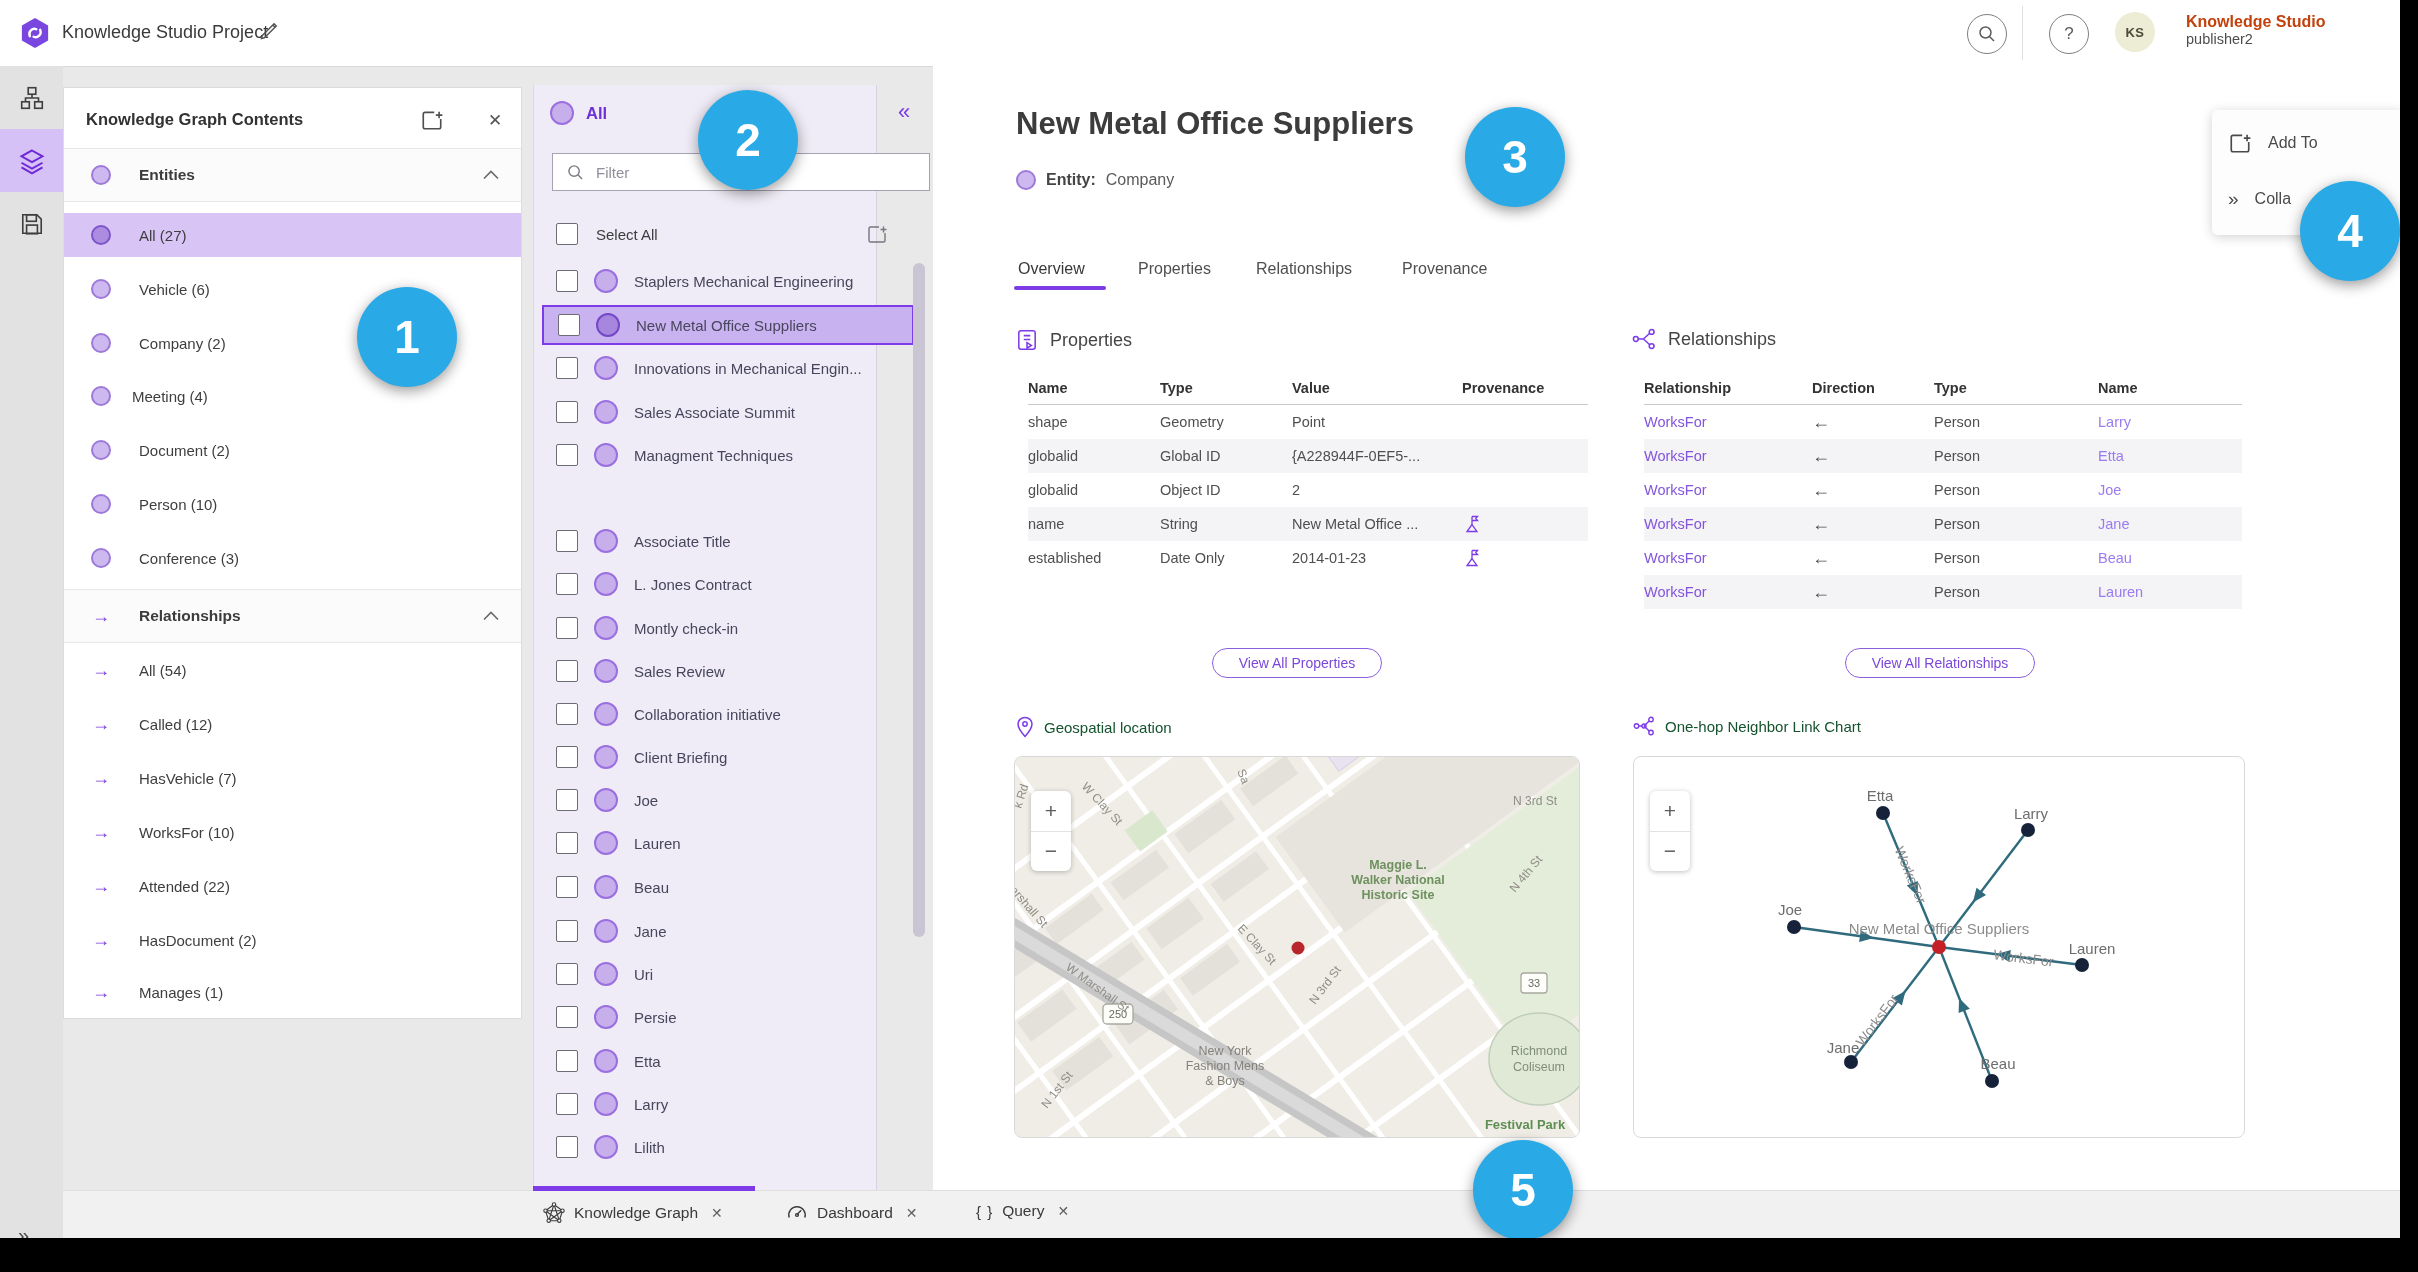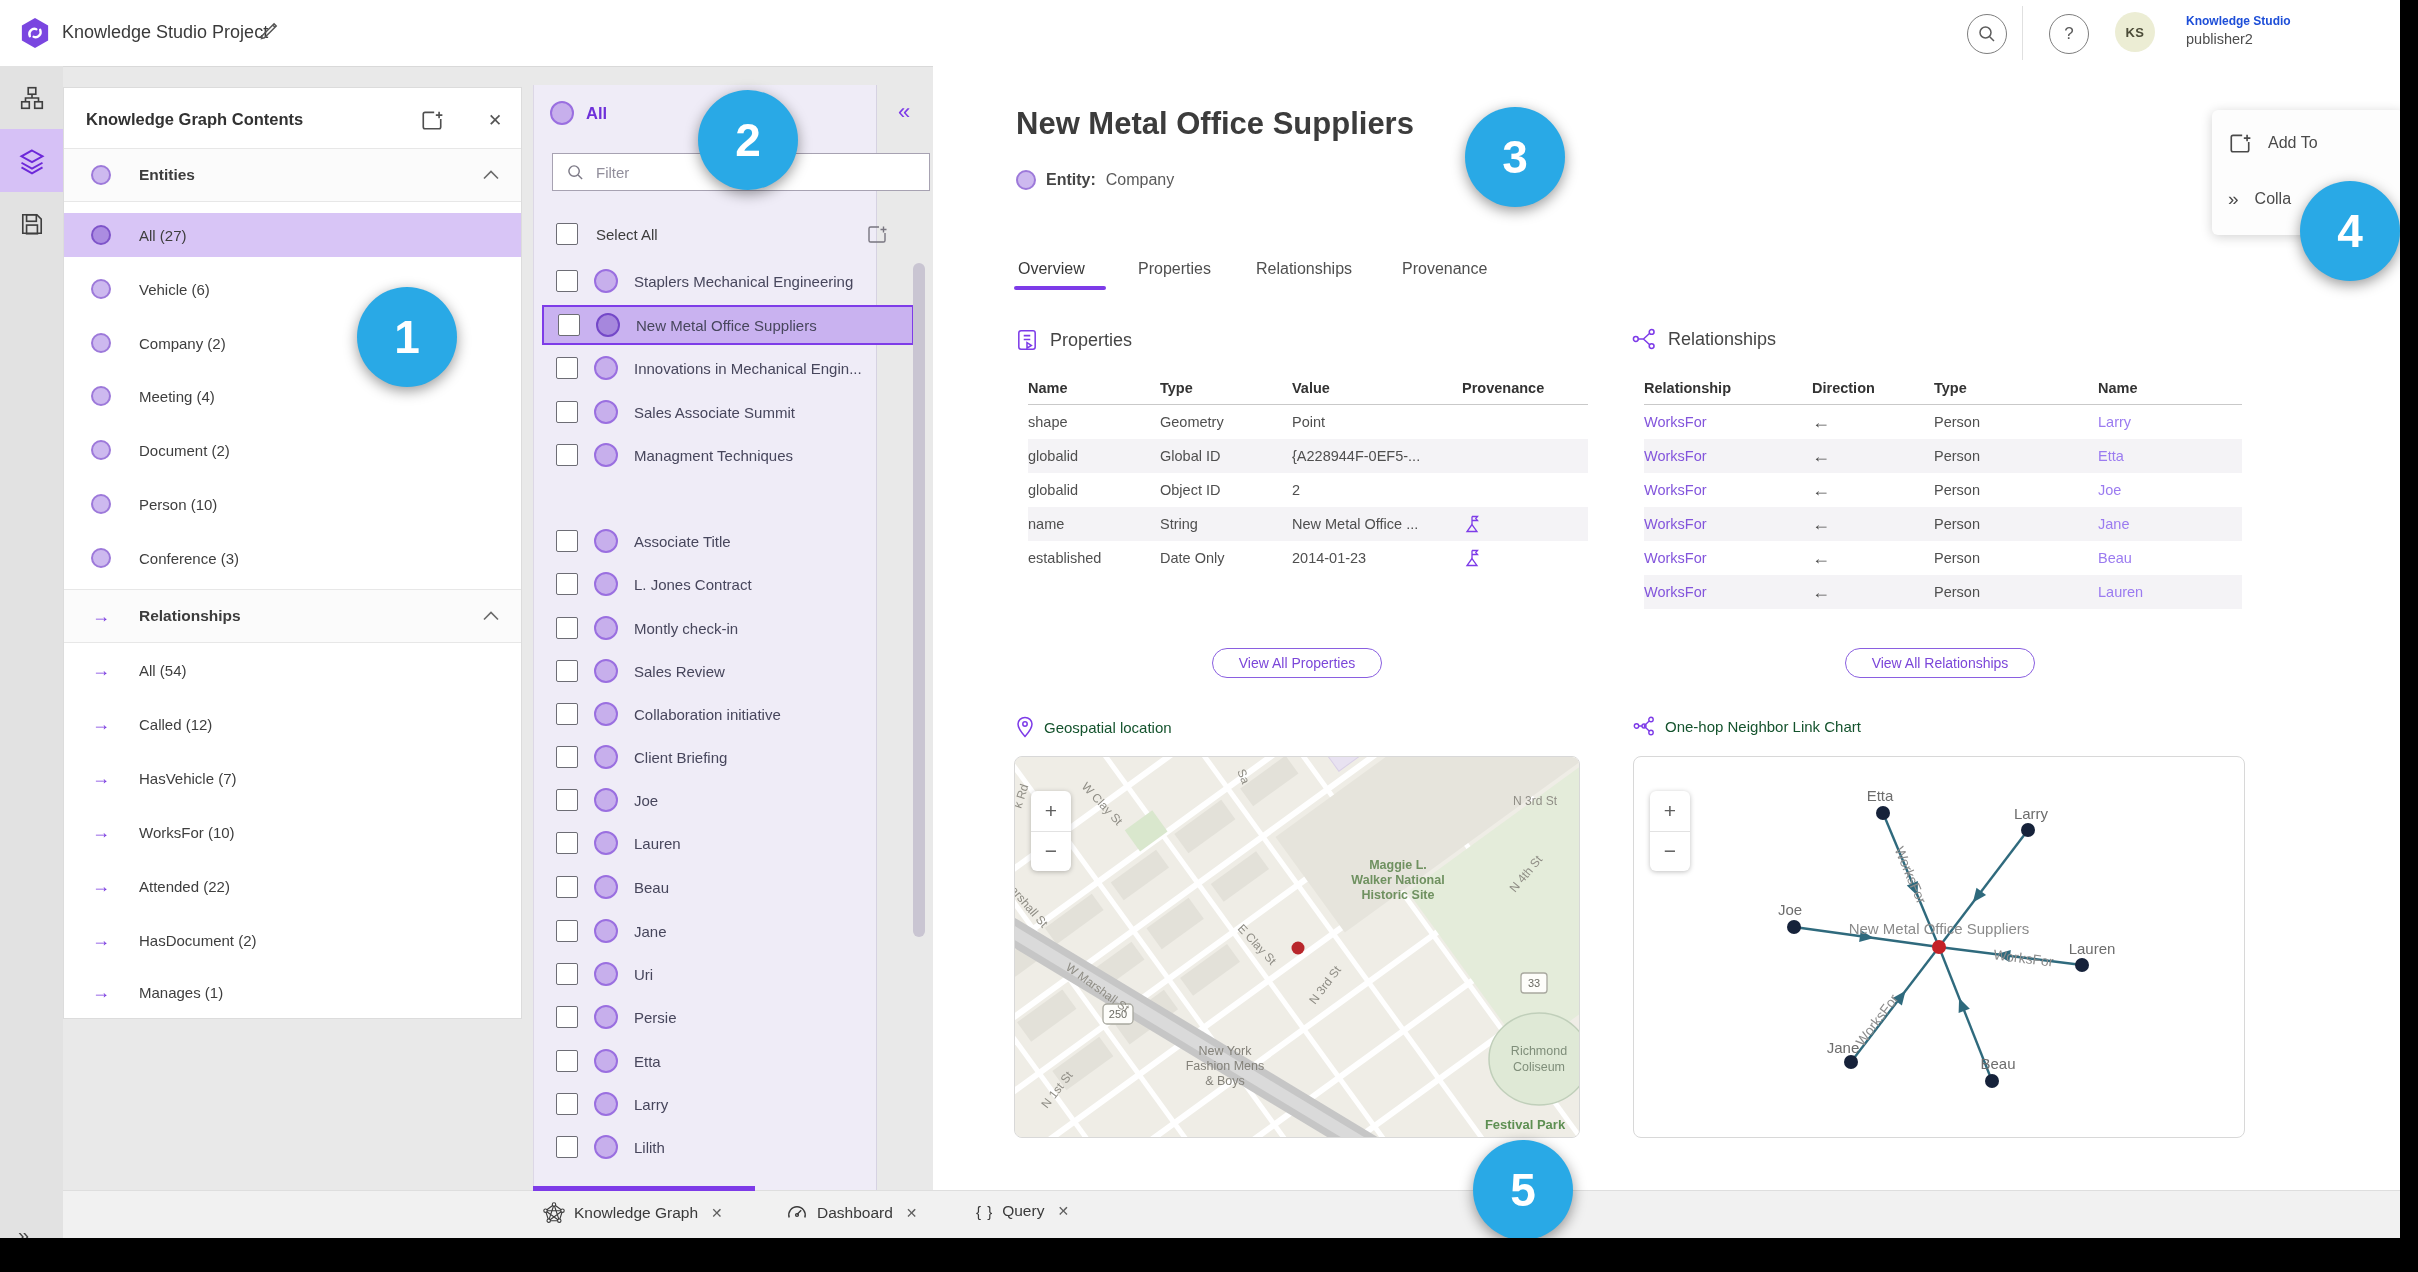--- a/index.html
+++ b/index.html
@@ -7,21 +7,21 @@
           font-family:"Liberation Sans",sans-serif;overflow:hidden;}
   .abs{position:absolute;}
   
   .topbar{left:0;top:0;width:2418px;height:66px;background:#fff;border-bottom:1px solid #d9d9d9;}
   .app-title{left:62px;top:22px;font-size:18px;color:#3a3a3a;}
   .iconbtn{display:flex;align-items:center;justify-content:center;cursor:pointer;}
   .circbtn{width:38px;height:38px;border:1.4px solid #7e7e7e;border-radius:50%;color:#5c5c5c;
            display:flex;align-items:center;justify-content:center;font-size:17px;background:#fff;}
   .avatar{width:40px;height:40px;border-radius:50%;background:#ecedd4;color:#4c4c38;
           display:flex;align-items:center;justify-content:center;font-size:13px;font-weight:bold;letter-spacing:.5px;}
-  .user-name{font-size:12px;color:#1d4ed8;font-weight:600;line-height:19px;}
+  .user-name{font-size:16px;color:#c2410c;font-weight:600;line-height:19px;}
   .user-role{font-size:14.5px;color:#4d4d4d;line-height:17px;}
   
   .rail{left:0;top:66px;width:63px;height:1172px;background:#e2e2e2;}
   .rail-tile{width:63px;height:63px;display:flex;align-items:center;justify-content:center;}
   .rail-tile.active{background:#d6c1f6;}
   
   .lpanel{left:63px;top:87px;width:459px;height:932px;background:#ffffff;border:1px solid #dcdcdc;box-sizing:border-box;}
   .lpanel-title{font-size:16.5px;color:#323232;font-weight:600;}
   .group-row{left:0;width:457px;height:52px;border-top:1px solid #e7e7e7;border-bottom:1px solid #e7e7e7;
              background:#fbfbfb;display:flex;align-items:center;}
@@ -178,21 +178,21 @@
     <div class="abs lrow" style="top:179px;">
       <span class="circ20" style="margin-left:27px;"></span>
       <span class="lrow-label" style="margin-left:28px;">Vehicle (6)</span>
     </div>
     <div class="abs lrow" style="top:233px;">
       <span class="circ20" style="margin-left:27px;"></span>
       <span class="lrow-label" style="margin-left:28px;">Company (2)</span>
     </div>
     <div class="abs lrow" style="top:286px;">
       <span class="circ20" style="margin-left:27px;"></span>
-      <span class="lrow-label" style="margin-left:28px;">Meeting (4)</span>
+      <span class="lrow-label" style="margin-left:21px;">Meeting (4)</span>
     </div>
     <div class="abs lrow" style="top:340px;">
       <span class="circ20" style="margin-left:27px;"></span>
       <span class="lrow-label" style="margin-left:28px;">Document (2)</span>
     </div>
     <div class="abs lrow" style="top:394px;">
       <span class="circ20" style="margin-left:27px;"></span>
       <span class="lrow-label" style="margin-left:28px;">Person (10)</span>
     </div>
     <div class="abs lrow" style="top:448px;">

